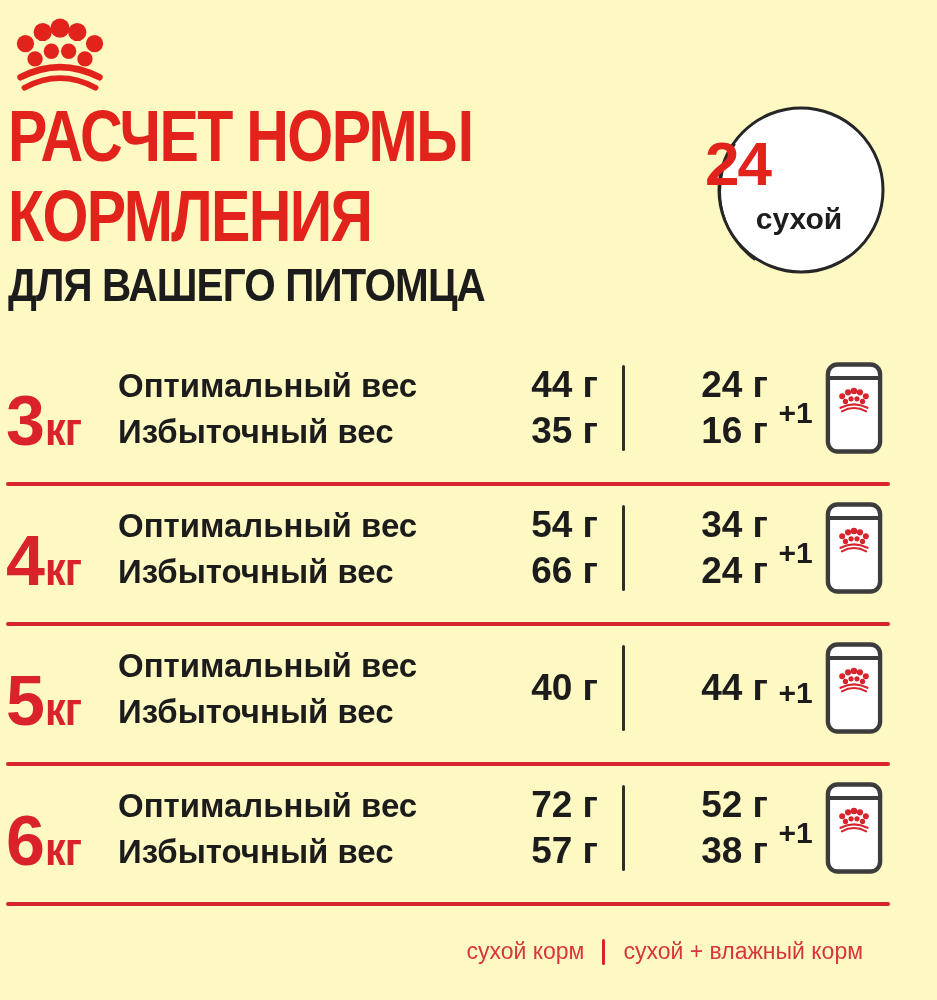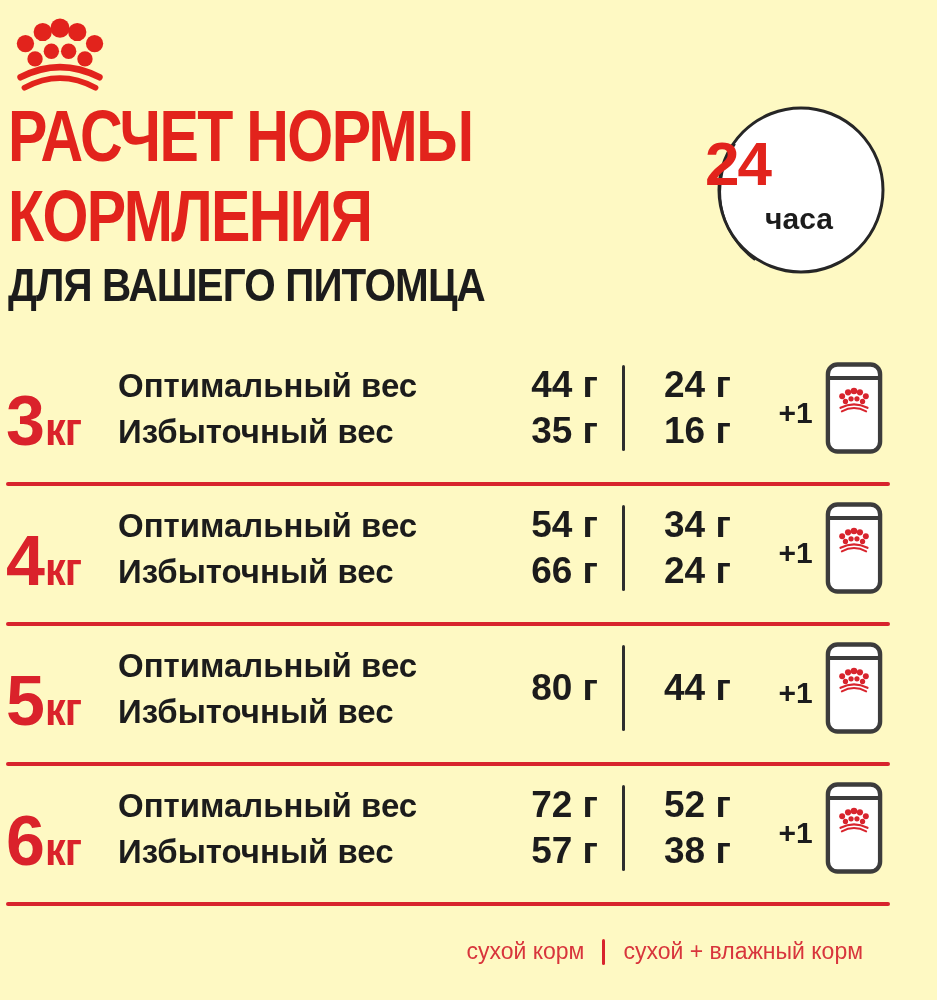--- a/index.html
+++ b/index.html
@@ -45,21 +45,21 @@
   .col-weight{display:flex;align-items:baseline;align-self:end;padding-bottom:2px;color:#da222b;}
   .weight-num{font-weight:bold;font-size:70px;line-height:70px;letter-spacing:-2px;}
   .weight-unit{font-weight:bold;font-size:46px;letter-spacing:-1px;margin-left:2px;transform:scaleX(.9);transform-origin:0 100%;}
   .col-labels div,.col-dry div,.col-mixed div{
     font-weight:bold;font-size:34px;line-height:46px;white-space:nowrap;
   }
   .col-labels div{transform:scaleX(.97);transform-origin:0 50%;}
   .col-dry{text-align:right;}
   .col-dry div{font-size:37px;}
   .col-mixed{padding-left:16px;}
-  .col-mixed div{font-size:37px;}
+  .col-mixed div{font-size:37px;text-align:right;}
   .col-div{display:flex;justify-content:center;}
   .vline{width:3px;height:86px;background:#2e2e2e;border-radius:2px;}
   .col-plus{text-align:center;font-weight:bold;font-size:30px;padding-top:10px;}
   .col-pouch{display:flex;justify-content:center;}
   
   .legend{
     position:absolute;top:938px;right:74px;display:flex;align-items:center;gap:18px;
     color:#d8353c;font-weight:normal;font-size:23px;white-space:nowrap;
   }
   .legend-bar{width:3px;height:26px;background:#d8242d;border-radius:2px;}
@@ -105,21 +105,21 @@
   </div>
 
   <div class="subtitle">ДЛЯ ВАШЕГО ПИТОМЦА</div>
 
   <div class="badge">
     <svg width="188" height="188" viewBox="0 0 188 188">
       <circle cx="96" cy="92" r="82" fill="#ffffff" stroke="#262626" stroke-width="3"></circle>
       <path d="M30,46 A84,84 0 0 0 50,162" fill="none" stroke="#262626" stroke-width="2"></path>
     </svg>
     <div class="badge-value">24</div>
-    <div class="badge-unit">часа</div>
+    <div class="badge-unit">сухой</div>
   </div>
 
   <div class="table">
 
     <div class="row">
       <div class="row-grid">
         <div class="col-weight">
           <span class="weight-num">3</span>
           <span class="weight-unit">кг</span>
         </div>
@@ -181,21 +181,21 @@
       <div class="row-grid">
         <div class="col-weight">
           <span class="weight-num">5</span>
           <span class="weight-unit">кг</span>
         </div>
         <div class="col-labels">
           <div>Оптимальный вес</div>
           <div>Избыточный вес</div>
         </div>
         <div class="col-dry">
-          <div>80 г</div>
+          <div>40 г</div>
         </div>
         <div class="col-div">
             <div class="vline"></div>
           </div>
         <div class="col-mixed">
           <div>44 г</div>
         </div>
         <div class="col-plus">+1</div>
         <div class="col-pouch">
           <svg width="58" height="94" viewBox="0 0 60 96">

